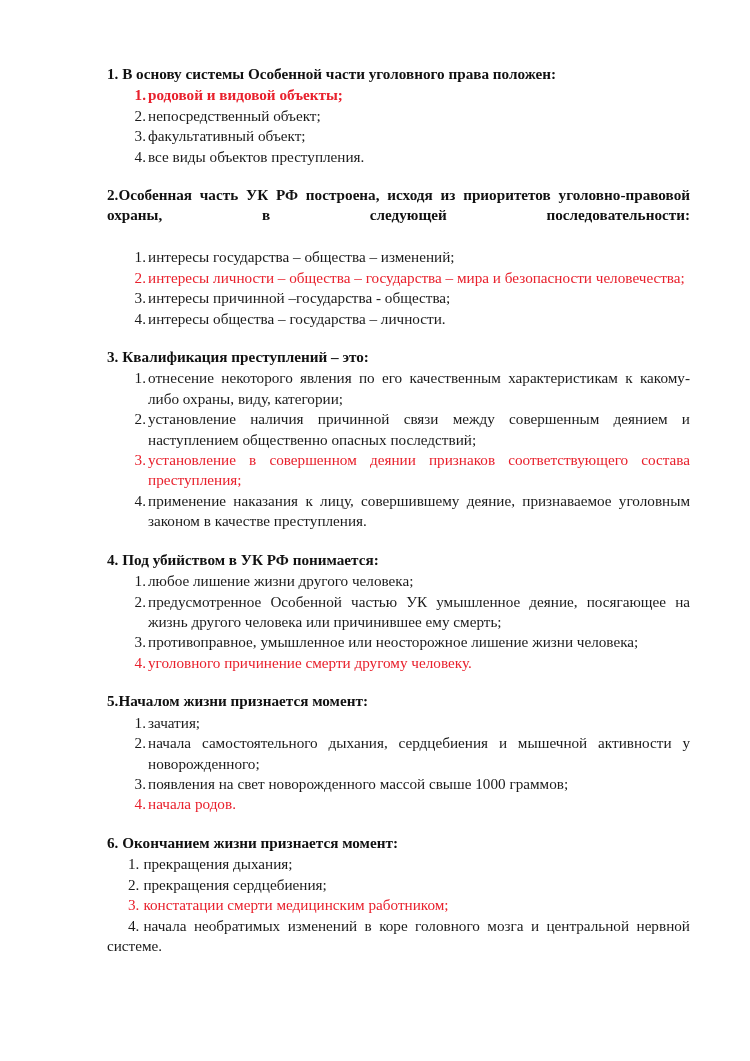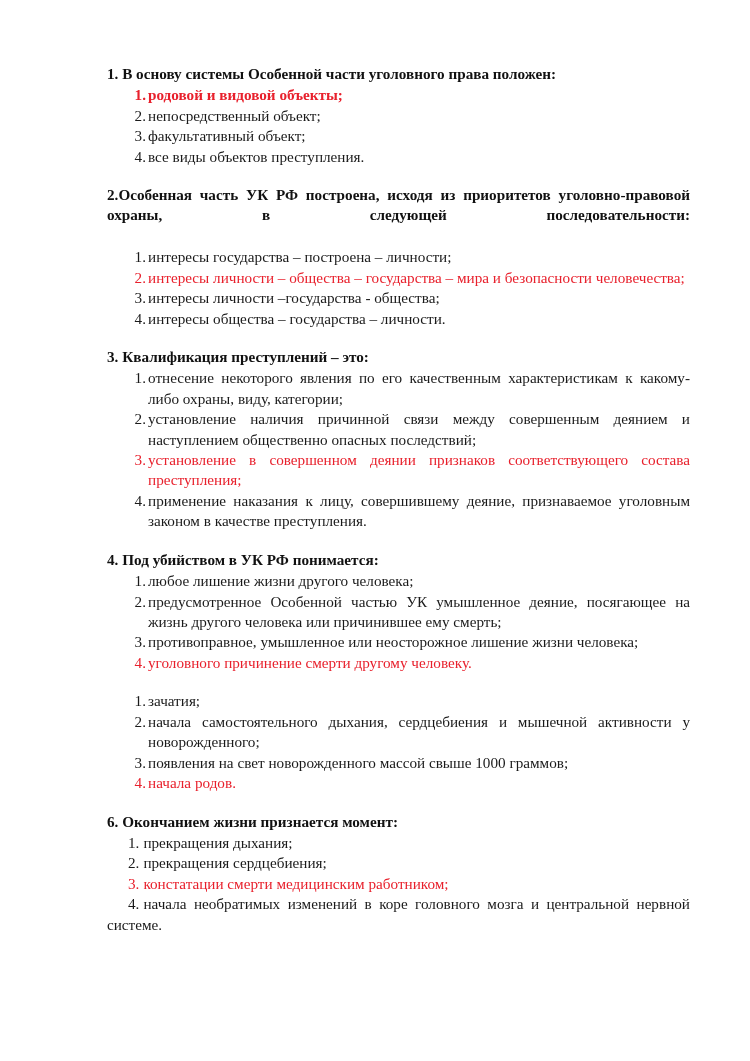--- a/index.html
+++ b/index.html
@@ -131,29 +131,29 @@
             <span class="num">4.</span>
             <span class="txt">все виды объектов преступления.</span>
           </li>
         </ol>
       </div>
       <div class="question">
         <p class="q-heading hang">2.Особенная часть УК РФ построена, исходя из приоритетов уголовно-правовой охраны, в следующей последовательности:</p>
         <ol class="answers">
           <li class="answer-item single">
             <span class="num">1.</span>
-            <span class="txt">интересы государства – построена – личности;</span>
+            <span class="txt">интересы государства – общества – изменений;</span>
           </li>
           <li class="answer-item">
             <span class="num correct">2.</span>
             <span class="txt correct">интересы личности – общества – государства – мира и безопасности человечества;</span>
           </li>
           <li class="answer-item single">
             <span class="num">3.</span>
-            <span class="txt">интересы личности –государства - общества;</span>
+            <span class="txt">интересы причинной –государства - общества;</span>
           </li>
           <li class="answer-item single">
             <span class="num">4.</span>
             <span class="txt">интересы общества – государства – личности.</span>
           </li>
         </ol>
       </div>
       <div class="question">
         <p class="q-heading">3. Квалификация преступлений – это:</p>
         <ol class="answers">
@@ -190,20 +190,21 @@
             <span class="num">3.</span>
             <span class="txt">противоправное, умышленное или неосторожное лишение жизни человека;</span>
           </li>
           <li class="answer-item single">
             <span class="num correct">4.</span>
             <span class="txt correct">уголовного причинение смерти другому человеку.</span>
           </li>
         </ol>
       </div>
       <div class="question">
+        <p class="q-heading">5.Началом жизни признается момент:</p>
         <ol class="answers">
           <li class="answer-item single">
             <span class="num">1.</span>
             <span class="txt">зачатия;</span>
           </li>
           <li class="answer-item">
             <span class="num">2.</span>
             <span class="txt">начала самостоятельного дыхания, сердцебиения и мышечной активности у новорожденного;</span>
           </li>
           <li class="answer-item single">

